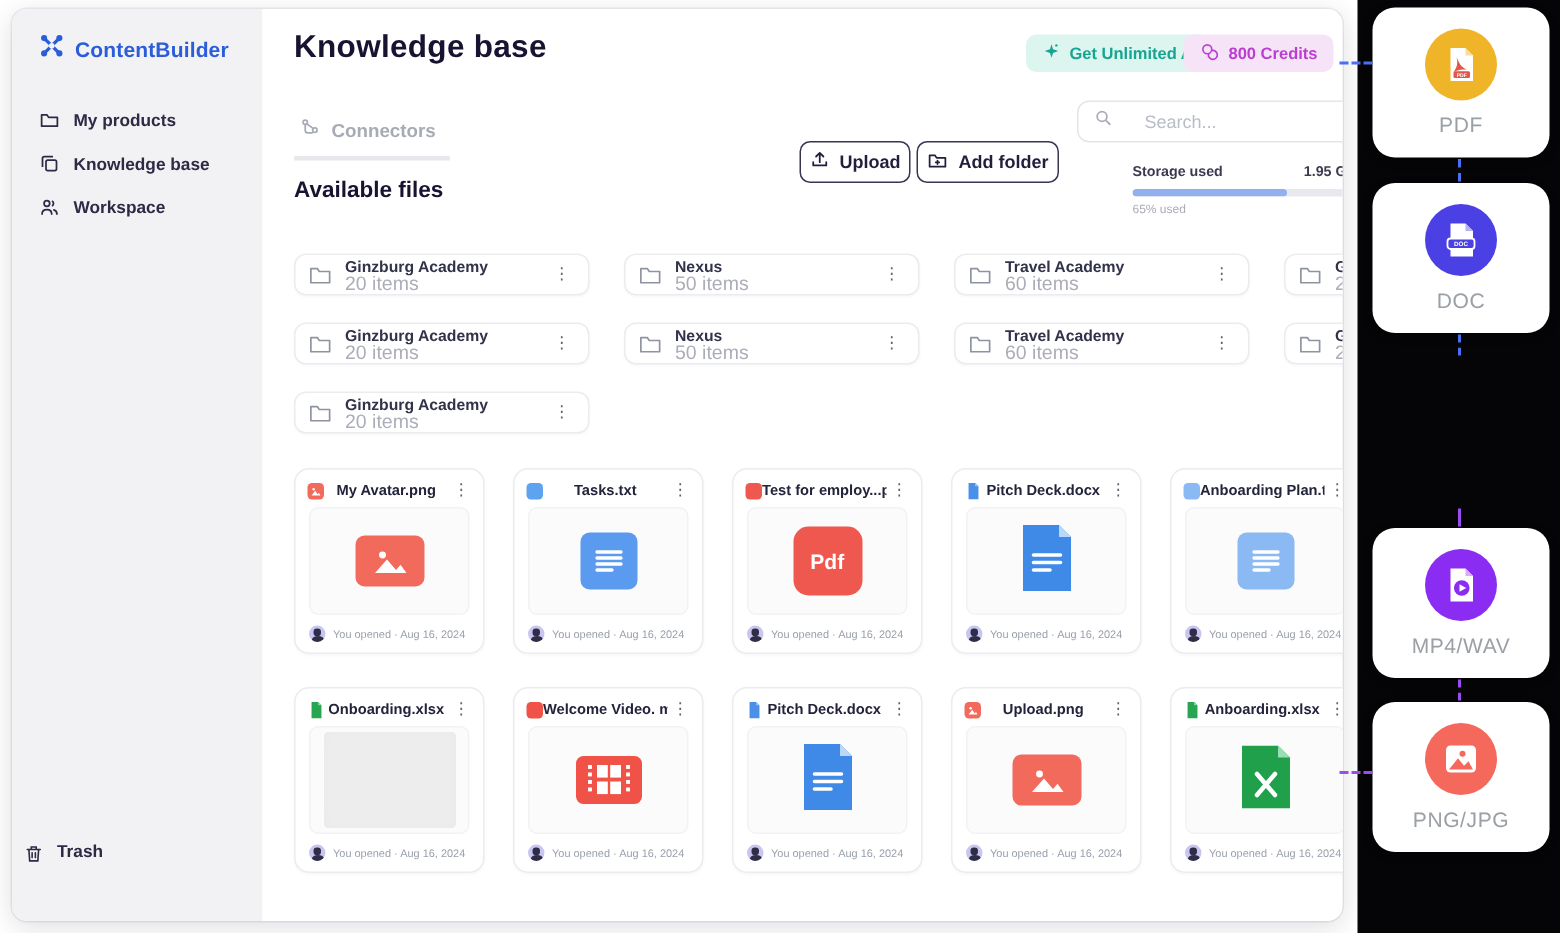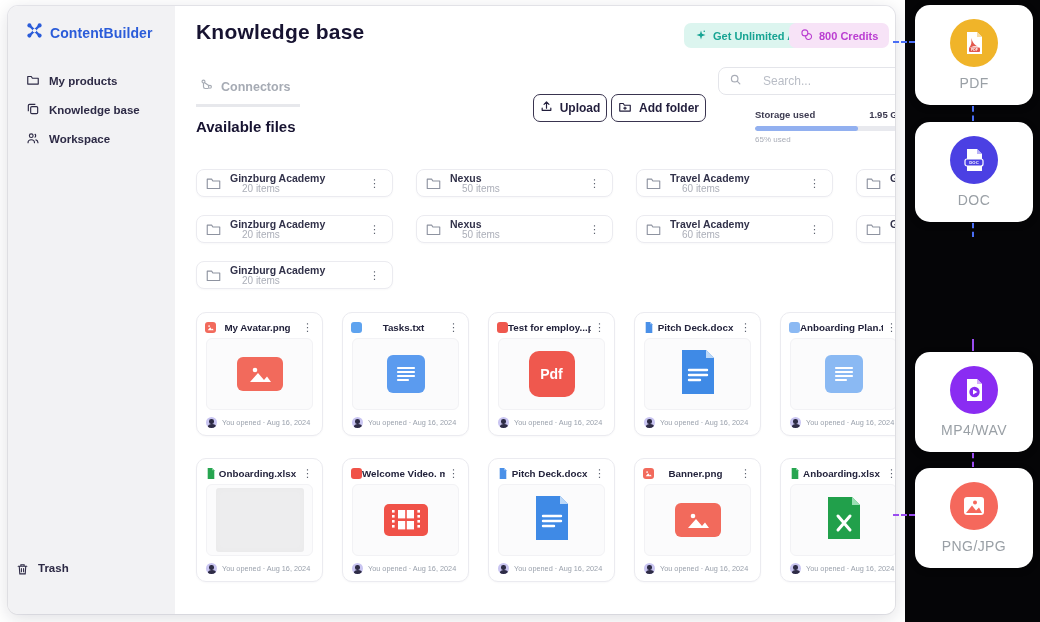--- a/index.html
+++ b/index.html
@@ -53,21 +53,21 @@
   .storage-sub { margin-top:4px; display:flex; justify-content:space-between; font-size:8px; color:#a9adb7; }
 
   .section-title { position:absolute; left:21px; top:112px; font-size:15px; font-weight:bold; color:#171331; }
 
   
   .folder-grid { position:absolute; left:21px; top:163px; display:grid; grid-template-columns:repeat(4,197px); gap:18px 23px; }
   .fcard { width:197px; height:28px; background:#fff; border:1px solid #ebebf0; border-radius:8px;
            display:flex; align-items:center; padding:0 9px; gap:9px; cursor:pointer; box-shadow:0 1px 2px rgba(30,30,60,.03); }
   .fcard .ftexts { flex:1; overflow:hidden; }
   .fname { font-size:10.5px; font-weight:bold; color:#32324a; line-height:11px; white-space:nowrap; }
-  .fitems { font-size:10px; color:#abaeb8; line-height:10px; white-space:nowrap;margin-left:12px; }
+  .fitems { font-size:13px; color:#abaeb8; line-height:10px; white-space:nowrap; }
   .kebab { color:#5d6370; font-size:11px; line-height:10px; cursor:pointer; padding:2px 3px; }
 
   
   .file-grid { position:absolute; left:21px; top:306px; display:grid; grid-template-columns:repeat(5,127px); gap:22px 19px; }
   .file-card { width:127px; height:124px; background:#fff; border:1px solid #ebebf0; border-radius:10px; position:relative;
                box-shadow:0 1px 2px rgba(30,30,60,.03); cursor:pointer; }
   .fc-head { position:absolute; left:8px; right:6px; top:7px; display:flex; align-items:center; }
   .fc-name { flex:1; text-align:center; font-size:9.8px; font-weight:bold; color:#23233c; white-space:nowrap; overflow:hidden; }
   .fc-preview { position:absolute; left:9px; right:9px; top:25px; height:72px; background:#fbfbfc; border:1px solid #f2f2f5;
                 border-radius:6px; display:flex; align-items:center; justify-content:center; }
@@ -530,21 +530,21 @@
         </div>
 
         <div class="file-card">
           <div class="fc-head">
             <span class="chip chip-img">
               <svg width="7" height="7" viewBox="0 0 10 10" fill="#fff">
                   <circle cx="3" cy="3" r="1.2"></circle>
                   <path d="M1 9 L4.5 4.5 L7 8 L8 6.5 L9.5 9 Z"></path>
                 </svg>
             </span>
-            <span class="fc-name">Banner.png</span>
+            <span class="fc-name">Upload.png</span>
             <span class="kebab">⋮</span>
           </div>
           <div class="fc-preview">
             <span class="pi-img">
               <svg width="26" height="20" viewBox="0 0 26 20" fill="#fff">
                   <circle cx="8" cy="6" r="2.3"></circle>
                   <path d="M3 18 L11 9 L17 16 L20 12.5 L24 18 Z"></path>
                 </svg>
             </span>
           </div>

